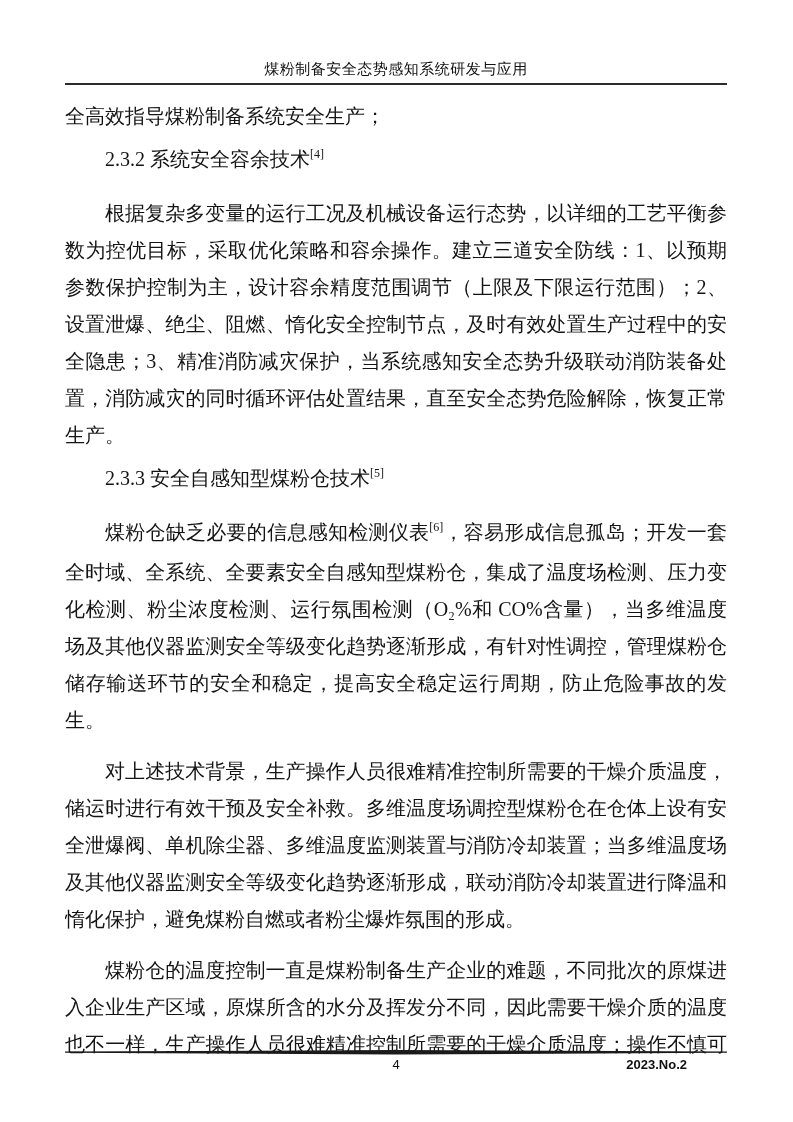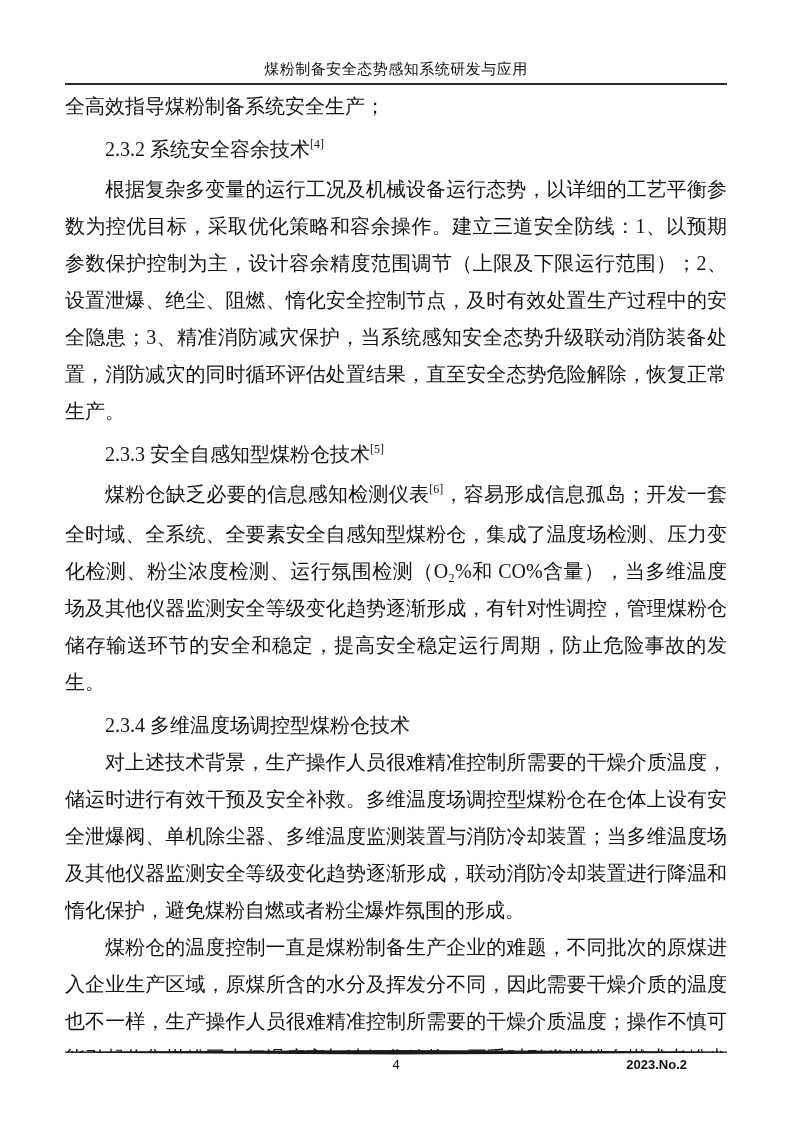--- a/index.html
+++ b/index.html
@@ -30,34 +30,34 @@
     letter-spacing: 0.5px;
     color: #111;
   }
   .header-rule {
     margin-top: 3px;
     border-bottom: 2px solid #2b2b2b;
     height: 0;
   }
   
   .doc-body {
-    padding-top: 3px;
+    padding-top: 13px;
     height: 965px;
     overflow: hidden;
   }
   .doc-body p {
     margin: 0;
     font-size: 20px;
     line-height: 37px;
     text-align: justify;
     text-justify: inter-ideograph;
   }
   .doc-body p.continuation { text-indent: 0; }
   .doc-body p.heading     { text-indent: 2em; text-align: left; margin-top: 6px; }
-  .doc-body p.paragraph   { text-indent: 2em; }
+  .doc-body p.paragraph   { text-indent: 2em; margin-top: 14px; }
   .sup-ref {
     font-size: 12px;
     position: relative;
     top: -8px;
     letter-spacing: 0;
   }
   
   .doc-footer {
     position: absolute;
     left: 65px;
@@ -95,21 +95,20 @@
     <div class="running-title">煤粉制备安全态势感知系统研发与应用</div>
     <div class="header-rule"></div>
   </div>
 
   <div class="doc-body" id="doc-body">
       <p class="continuation"><span>全高效指导煤粉制备系统安全生产；</span></p>
       <p class="heading"><span>2.3.2 系统安全容余技术</span><span class="sup-ref">[4]</span></p>
       <p class="paragraph"><span>根据复杂多变量的运行工况及机械设备运行态势，以详细的工艺平衡参数为控优目标，采取优化策略和容余操作。建立三道安全防线：1、以预期参数保护控制为主，设计容余精度范围调节（上限及下限运行范围）；2、设置泄爆、绝尘、阻燃、惰化安全控制节点，及时有效处置生产过程中的安全隐患；3、精准消防减灾保护，当系统感知安全态势升级联动消防装备处置，消防减灾的同时循环评估处置结果，直至安全态势危险解除，恢复正常生产。</span></p>
       <p class="heading"><span>2.3.3 安全自感知型煤粉仓技术</span><span class="sup-ref">[5]</span></p>
       <p class="paragraph"><span>煤粉仓缺乏必要的信息感知检测仪表</span><span class="sup-ref">[6]</span><span>，容易形成信息孤岛；开发一套全时域、全系统、全要素安全自感知型煤粉仓，集成了温度场检测、压力变化检测、粉尘浓度检测、运行氛围检测（O₂%和 CO%含量），当多维温度场及其他仪器监测安全等级变化趋势逐渐形成，有针对性调控，管理煤粉仓储存输送环节的安全和稳定，提高安全稳定运行周期，防止危险事故的发生。</span></p>
-      <p class="heading"><span>2.3.4 多维温度场调控型煤粉仓技术</span></p>
       <p class="paragraph"><span>对上述技术背景，生产操作人员很难精准控制所需要的干燥介质温度，储运时进行有效干预及安全补救。多维温度场调控型煤粉仓在仓体上设有安全泄爆阀、单机除尘器、多维温度监测装置与消防冷却装置；当多维温度场及其他仪器监测安全等级变化趋势逐渐形成，联动消防冷却装置进行降温和惰化保护，避免煤粉自燃或者粉尘爆炸氛围的形成。</span></p>
       <p class="paragraph"><span>煤粉仓的温度控制一直是煤粉制备生产企业的难题，不同批次的原煤进入企业生产区域，原煤所含的水分及挥发分不同，因此需要干燥介质的温度也不一样，生产操作人员很难精准控制所需要的干燥介质温度；操作不慎可能引起收集煤粉因表征温度高加速氧化放热，严重时引发煤粉自燃或者粉尘爆炸等情况发生。</span></p>
     </div>
 
 </div>
 
 <div class="doc-footer">
   <svg class="footer-rule-svg" viewBox="0 0 662 5" preserveAspectRatio="none" aria-hidden="true">
     <polygon points="0,1.6 331,0 662,1.6 662,2.8 331,4.6 0,2.8" fill="#1a1a1a"></polygon>
   </svg>

